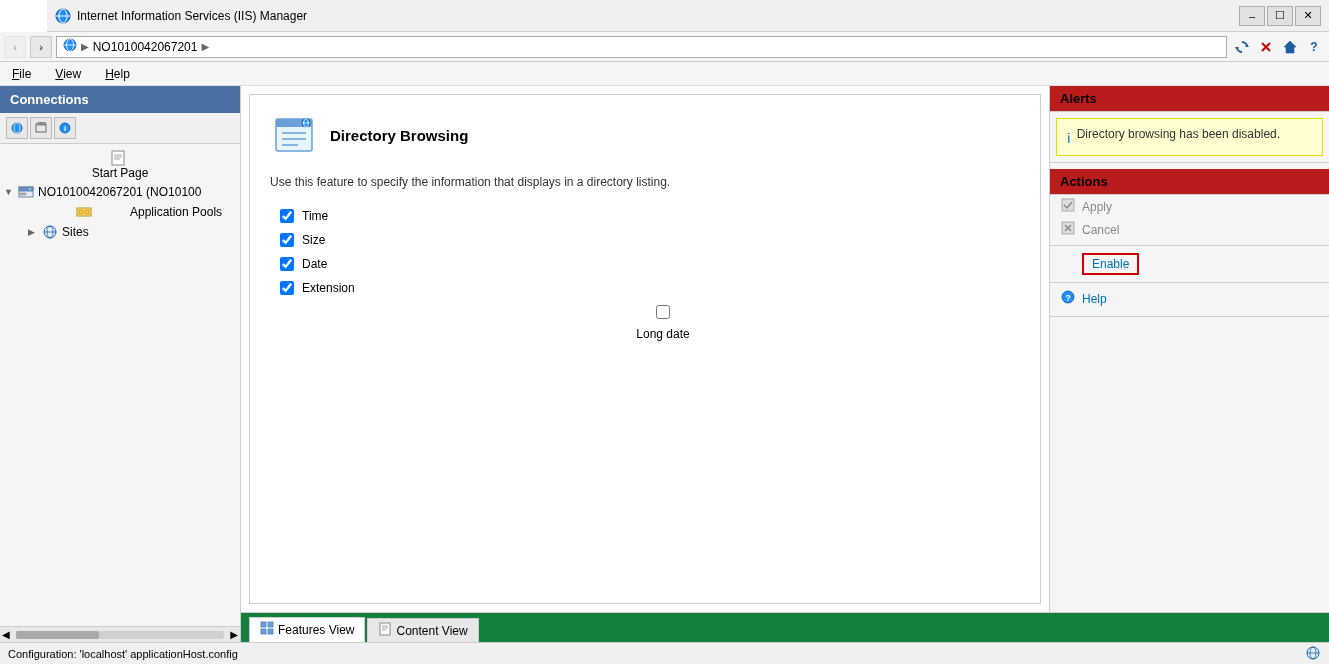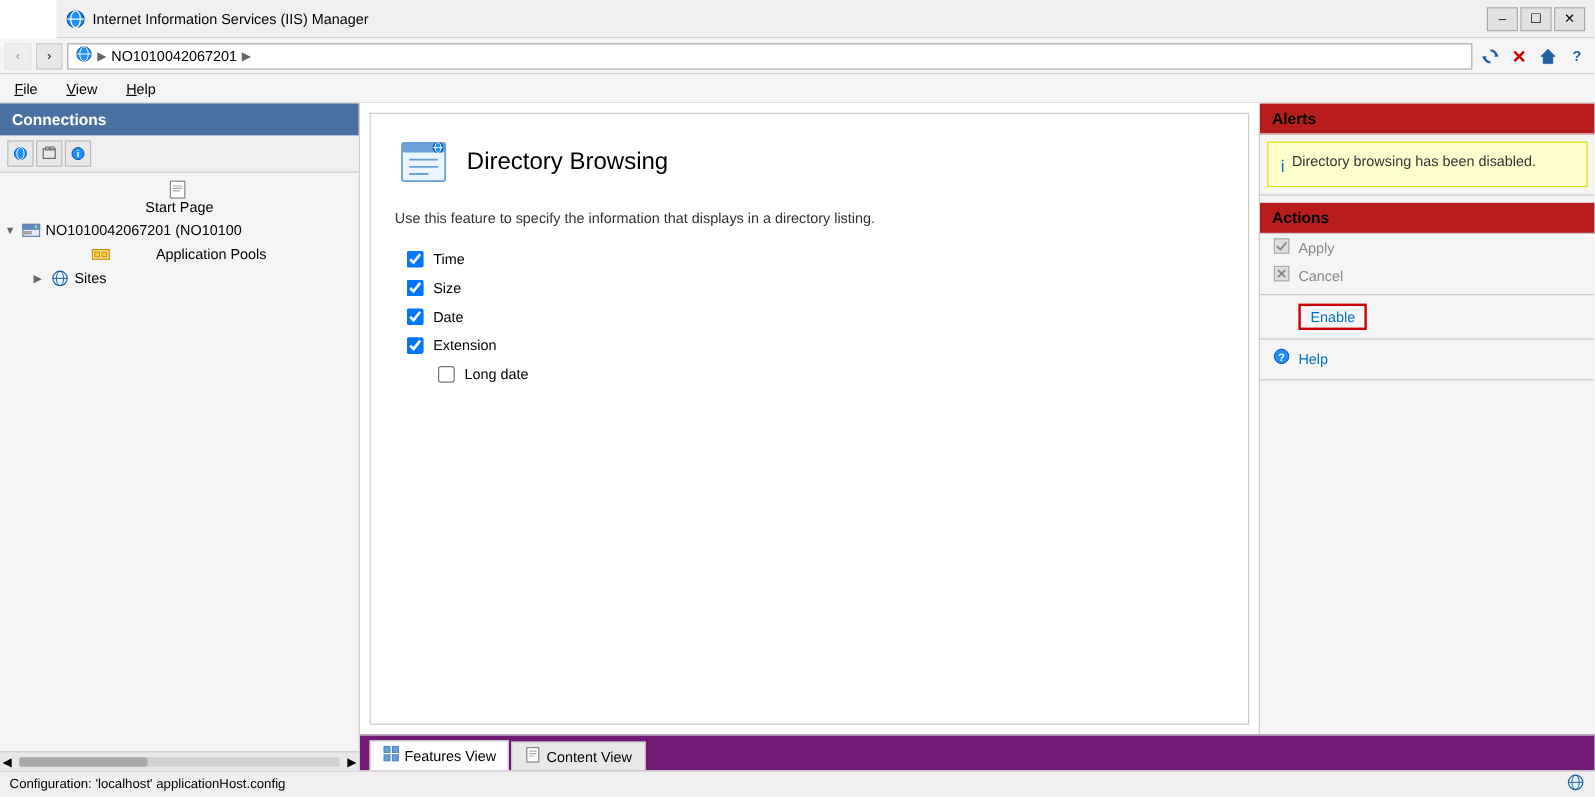--- a/index.html
+++ b/index.html
@@ -88,21 +88,21 @@
     .menu-item u { text-decoration: underline; }
 
     
     .main-layout {
       display: flex;
       height: calc(664px - 32px - 30px - 24px - 22px);
     }
 
     
     .sidebar {
-      width: 300px;
+      width: 241px;
       background: #f5f5f5;
       border-right: 1px solid #ccc;
       display: flex;
       flex-direction: column;
       overflow: hidden;
     }
     .sidebar-header {
       background: #4a6fa1;
       color: #fff;
       font-size: 13px;
@@ -202,51 +202,51 @@
       align-items: center;
       gap: 12px;
       margin-bottom: 16px;
     }
     .feature-icon {
       width: 48px; height: 48px;
       display: flex; align-items: center; justify-content: center;
       font-size: 36px;
     }
     .feature-title {
-      font-size: 20px;
-      font-weight: 400;
+      font-size: 15px;
+      font-weight: 700;
       color: #000;
     }
     .feature-description {
       font-size: 12px;
       color: #333;
       margin-bottom: 20px;
     }
     .checkbox-row {
       display: flex;
       align-items: center;
       gap: 8px;
       margin-bottom: 10px;
       padding-left: 10px;
     }
-    .checkbox-row.indent { padding-left: 36px; }
+    .checkbox-row.indent { padding-left: 36px; flex-direction: column; }
     .checkbox-row input[type=checkbox] {
       width: 14px; height: 14px;
       cursor: pointer;
     }
     .checkbox-label { font-size: 12px; cursor: pointer; }
 
     
     .bottom-tabs {
       height: 30px;
       display: flex;
       align-items: flex-end;
       padding: 0 8px;
       border-top: 1px solid #ccc;
-      background: #701a75;
+      background: #15803d;
     }
     .bottom-tab {
       display: flex;
       align-items: center;
       gap: 4px;
       padding: 3px 10px;
       border: 1px solid #ccc;
       border-bottom: none;
       background: #e8e8e8;
       cursor: pointer;

